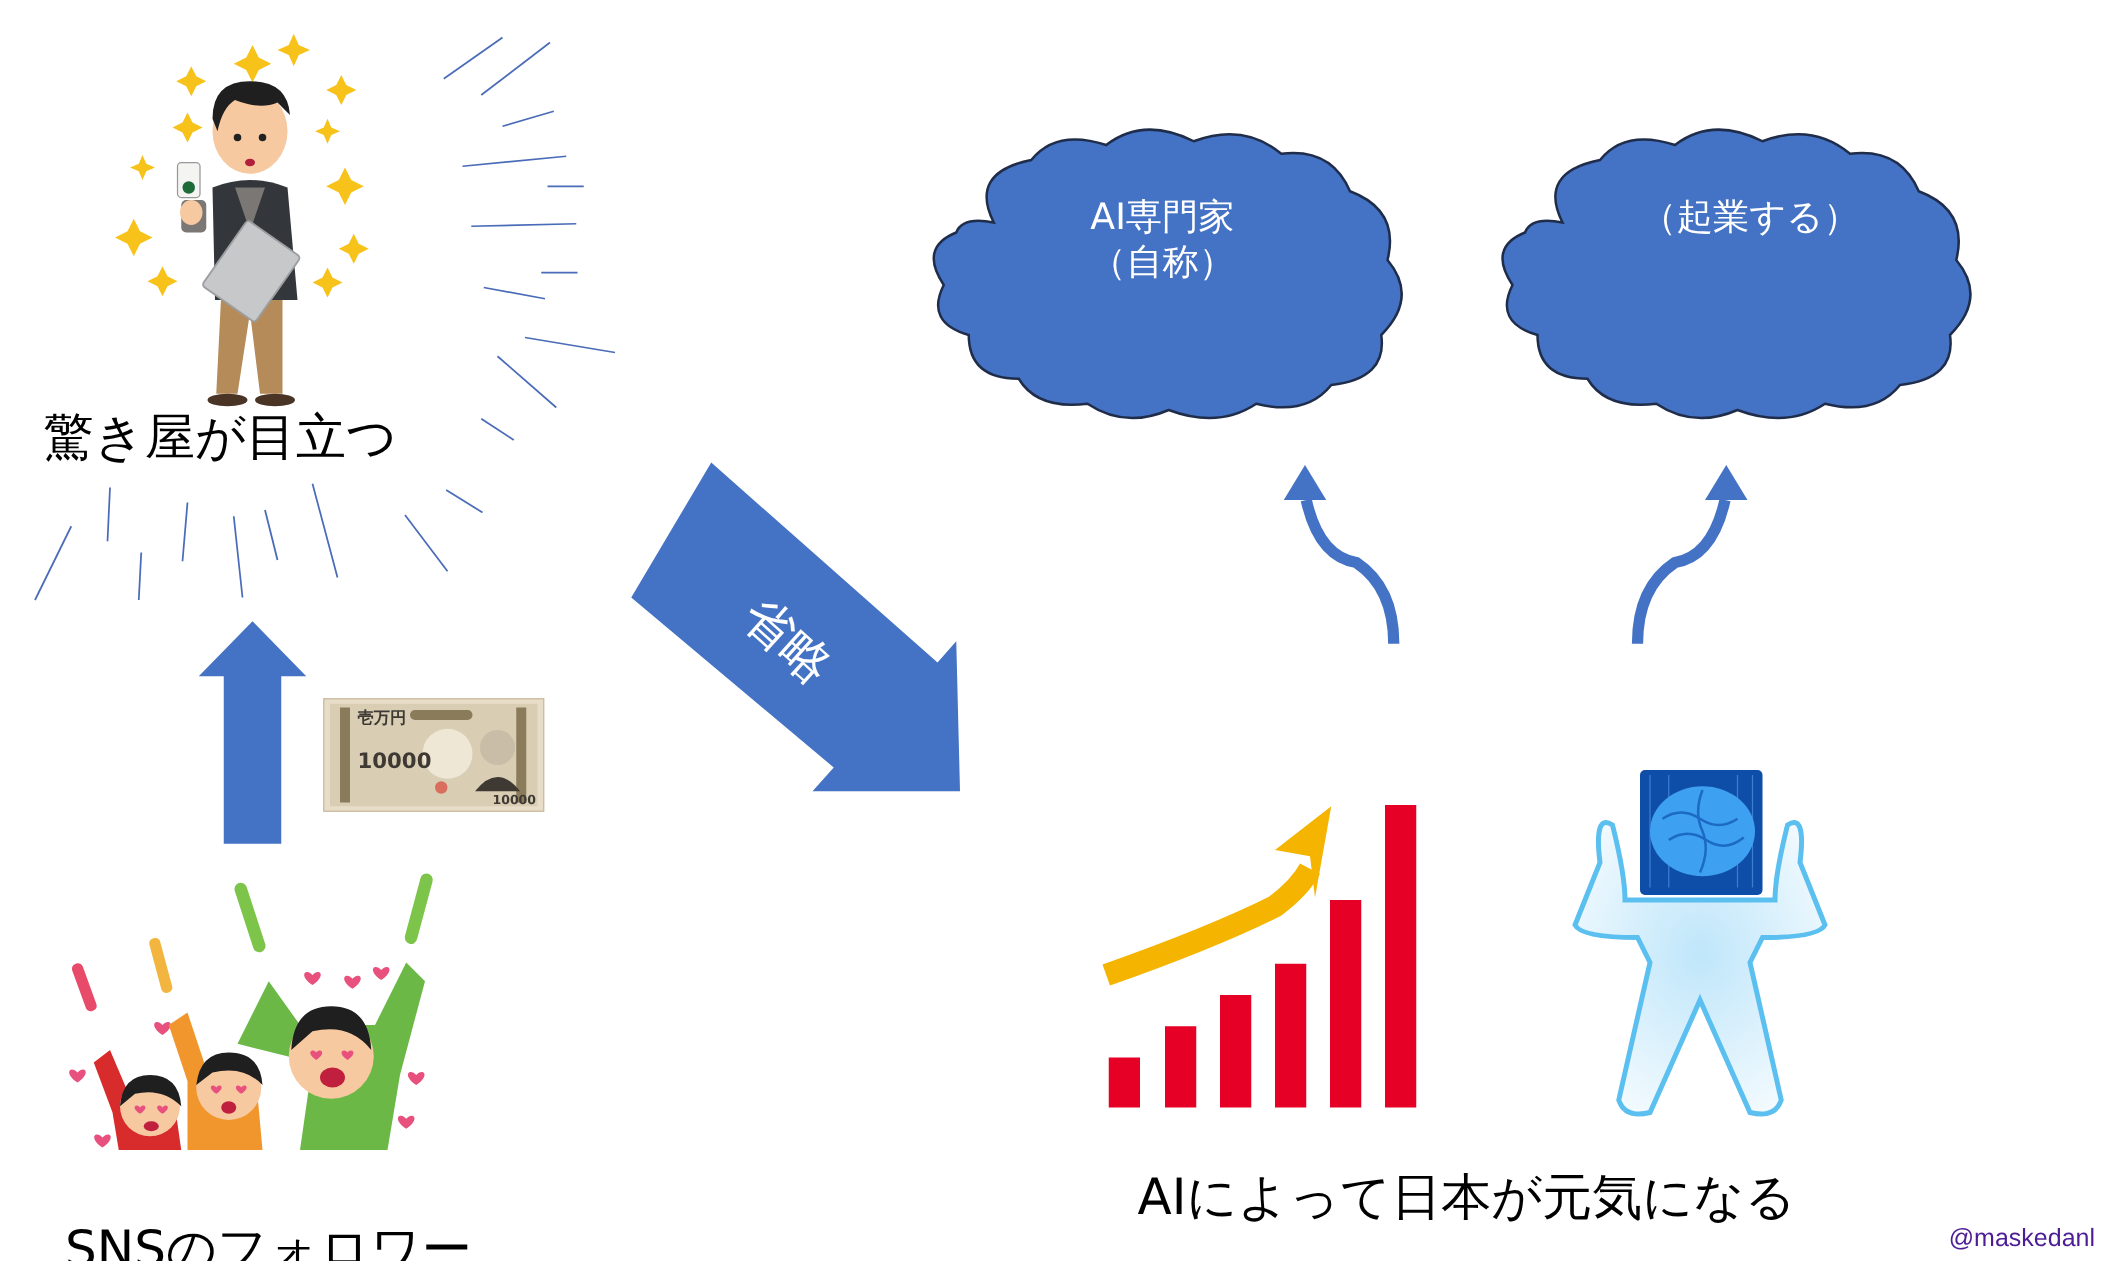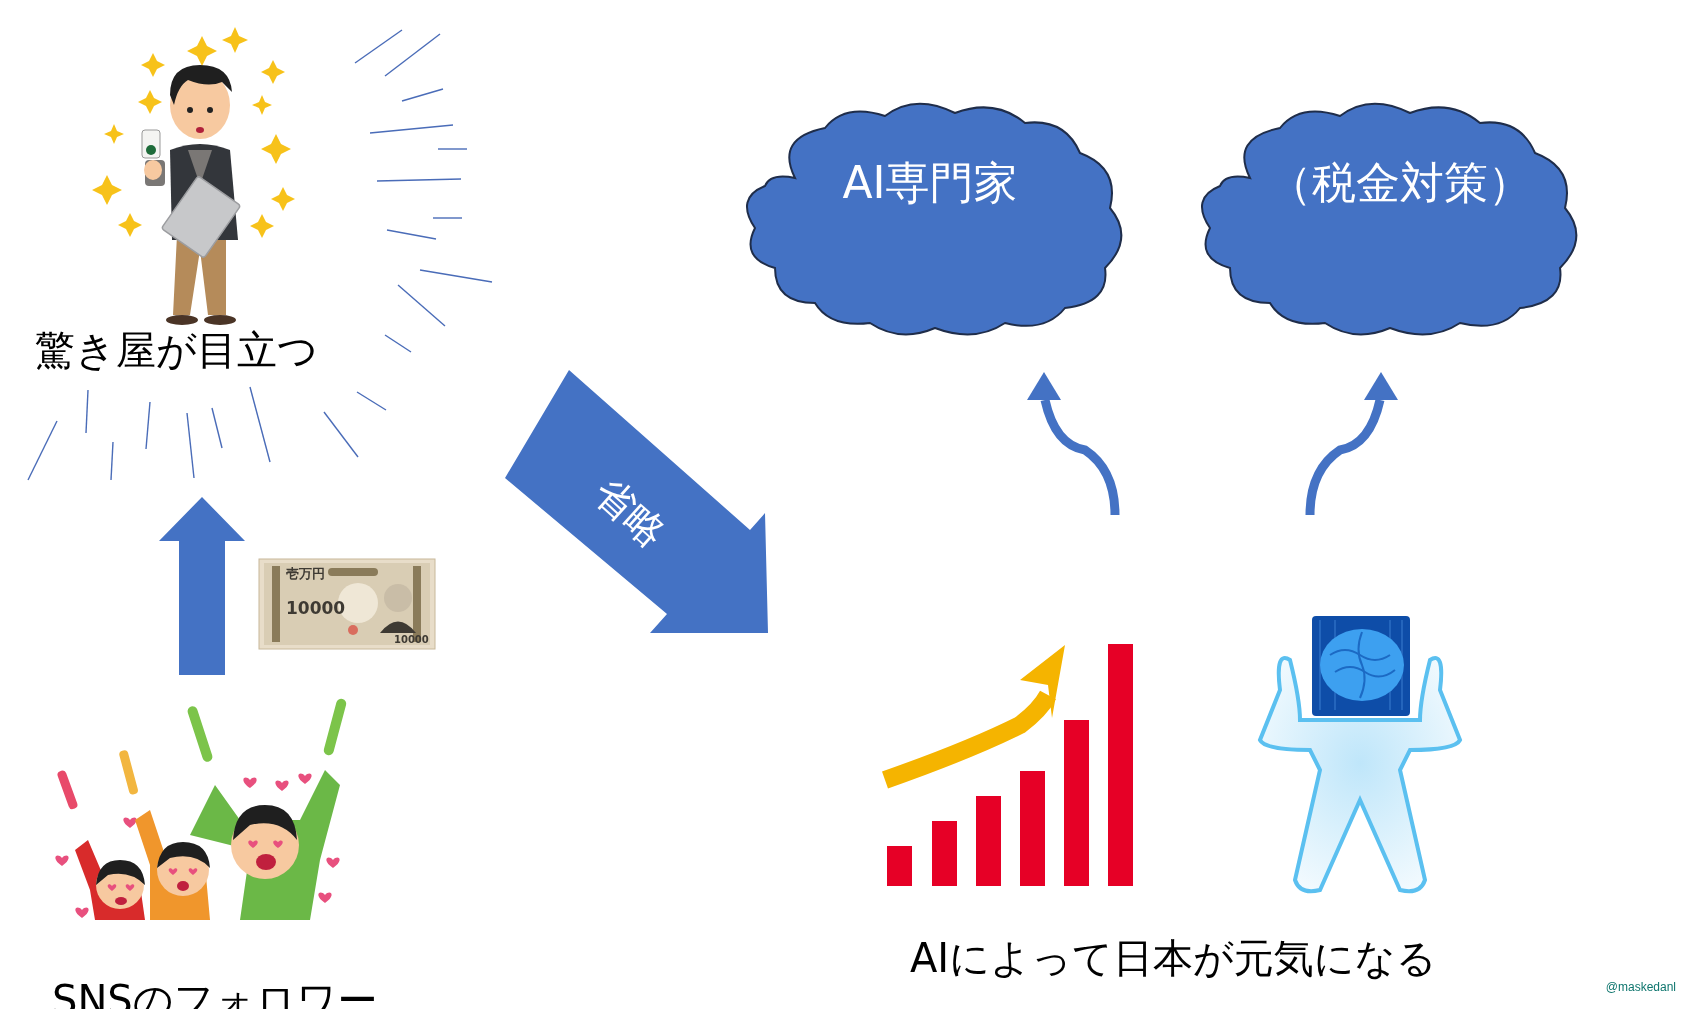--- a/index.html
+++ b/index.html
@@ -1,21 +1,21 @@
 <!DOCTYPE html>
 <html><head>
   <meta charset="utf-8">
   <style>
     html, body { margin: 0; padding: 0; background: #ffffff; }
     body { width: 1682px; height: 1009px; position: relative; overflow: hidden;
            font-family: "DejaVu Sans", sans-serif; color: #000; }
     .abs { position: absolute; }
     .label { position: absolute; font-size: 40px; line-height: 1; white-space: nowrap; font-family: "DejaVu Sans", sans-serif; }
-    .cloud-text { position: absolute; color: #fff; font-size: 44px; text-align: center; line-height: 1.25; white-space: nowrap; font-family: "DejaVu Sans", sans-serif; }
-    .credit { position: absolute; font-size: 12px; color: #0f766e; font-family: "Liberation Sans", sans-serif; }
+    .cloud-text { position: absolute; color: #fff; font-size: 29px; text-align: center; line-height: 1.25; white-space: nowrap; font-family: "DejaVu Sans", sans-serif; }
+    .credit { position: absolute; font-size: 20px; color: #4c1d95; font-family: "Liberation Sans", sans-serif; }
     svg { position: absolute; overflow: visible; }
   </style>
 </head>
 <body>
 
 <svg width="1682" height="1009" style="left:0;top:0;">
   <g stroke="#4A6CB8" stroke-width="1.4" fill="none">
     <line x1="355" y1="63" x2="402" y2="30"></line>
     <line x1="385" y1="76" x2="440" y2="34"></line>
     <line x1="402" y1="101" x2="443" y2="89"></line>
@@ -143,27 +143,28 @@
 <svg width="300" height="270" style="left:500px;top:365px;">
   <polygon points="64,0 245,160 260,143 263,263 145,263 162,244 0,108" fill="#4472C4" transform="translate(5,5)"></polygon>
 </svg>
 <div class="abs" style="left:590px;top:485px;color:#fff;font-size:40px;transform:rotate(42deg);transform-origin:center;white-space:nowrap;font-family:'DejaVu Sans',sans-serif;">省略</div>
 
 <svg width="420" height="240" style="left:735px;top:98px;">
   <path d="M60 80 Q40 40 90 30 Q110 5 150 18 Q180 -5 220 15 Q260 0 290 25 Q330 20 345 55 Q385 70 375 110 Q400 140 370 170 Q375 205 330 210 Q310 235 270 225 Q240 245 200 230 Q165 245 135 225 Q95 230 80 205 Q40 205 40 170 Q5 160 20 130 Q0 100 30 88 Q35 75 60 80 Z" fill="#4472C4" stroke="#1F2D4A" stroke-width="2"></path>
 </svg>
 <div class="cloud-text" style="left:780px;top:155px;width:300px;">
   <div>AI専門家</div>
+  <div>（自称）</div>
 </div>
 
 <svg width="420" height="240" style="left:1190px;top:98px;">
   <path d="M60 80 Q40 40 90 30 Q110 5 150 18 Q180 -5 220 15 Q260 0 290 25 Q330 20 345 55 Q385 70 375 110 Q400 140 370 170 Q375 205 330 210 Q310 235 270 225 Q240 245 200 230 Q165 245 135 225 Q95 230 80 205 Q40 205 40 170 Q5 160 20 130 Q0 100 30 88 Q35 75 60 80 Z" fill="#4472C4" stroke="#1F2D4A" stroke-width="2"></path>
 </svg>
 <div class="cloud-text" style="left:1240px;top:155px;width:320px;">
-  <div>（税金対策）</div>
+  <div>（起業する）</div>
 </div>
 
 <svg width="120" height="160" style="left:1015px;top:370px;">
   <path d="M100 145 Q100 100 70 80 Q40 75 30 30" stroke="#4472C4" stroke-width="9" fill="none"></path>
   <polygon points="29,2 12,30 46,30" fill="#4472C4"></polygon>
 </svg>
 <svg width="120" height="160" style="left:1300px;top:370px;">
   <path d="M10 145 Q10 100 40 80 Q70 75 80 30" stroke="#4472C4" stroke-width="9" fill="none"></path>
   <polygon points="81,2 64,30 98,30" fill="#4472C4"></polygon>
 </svg>

